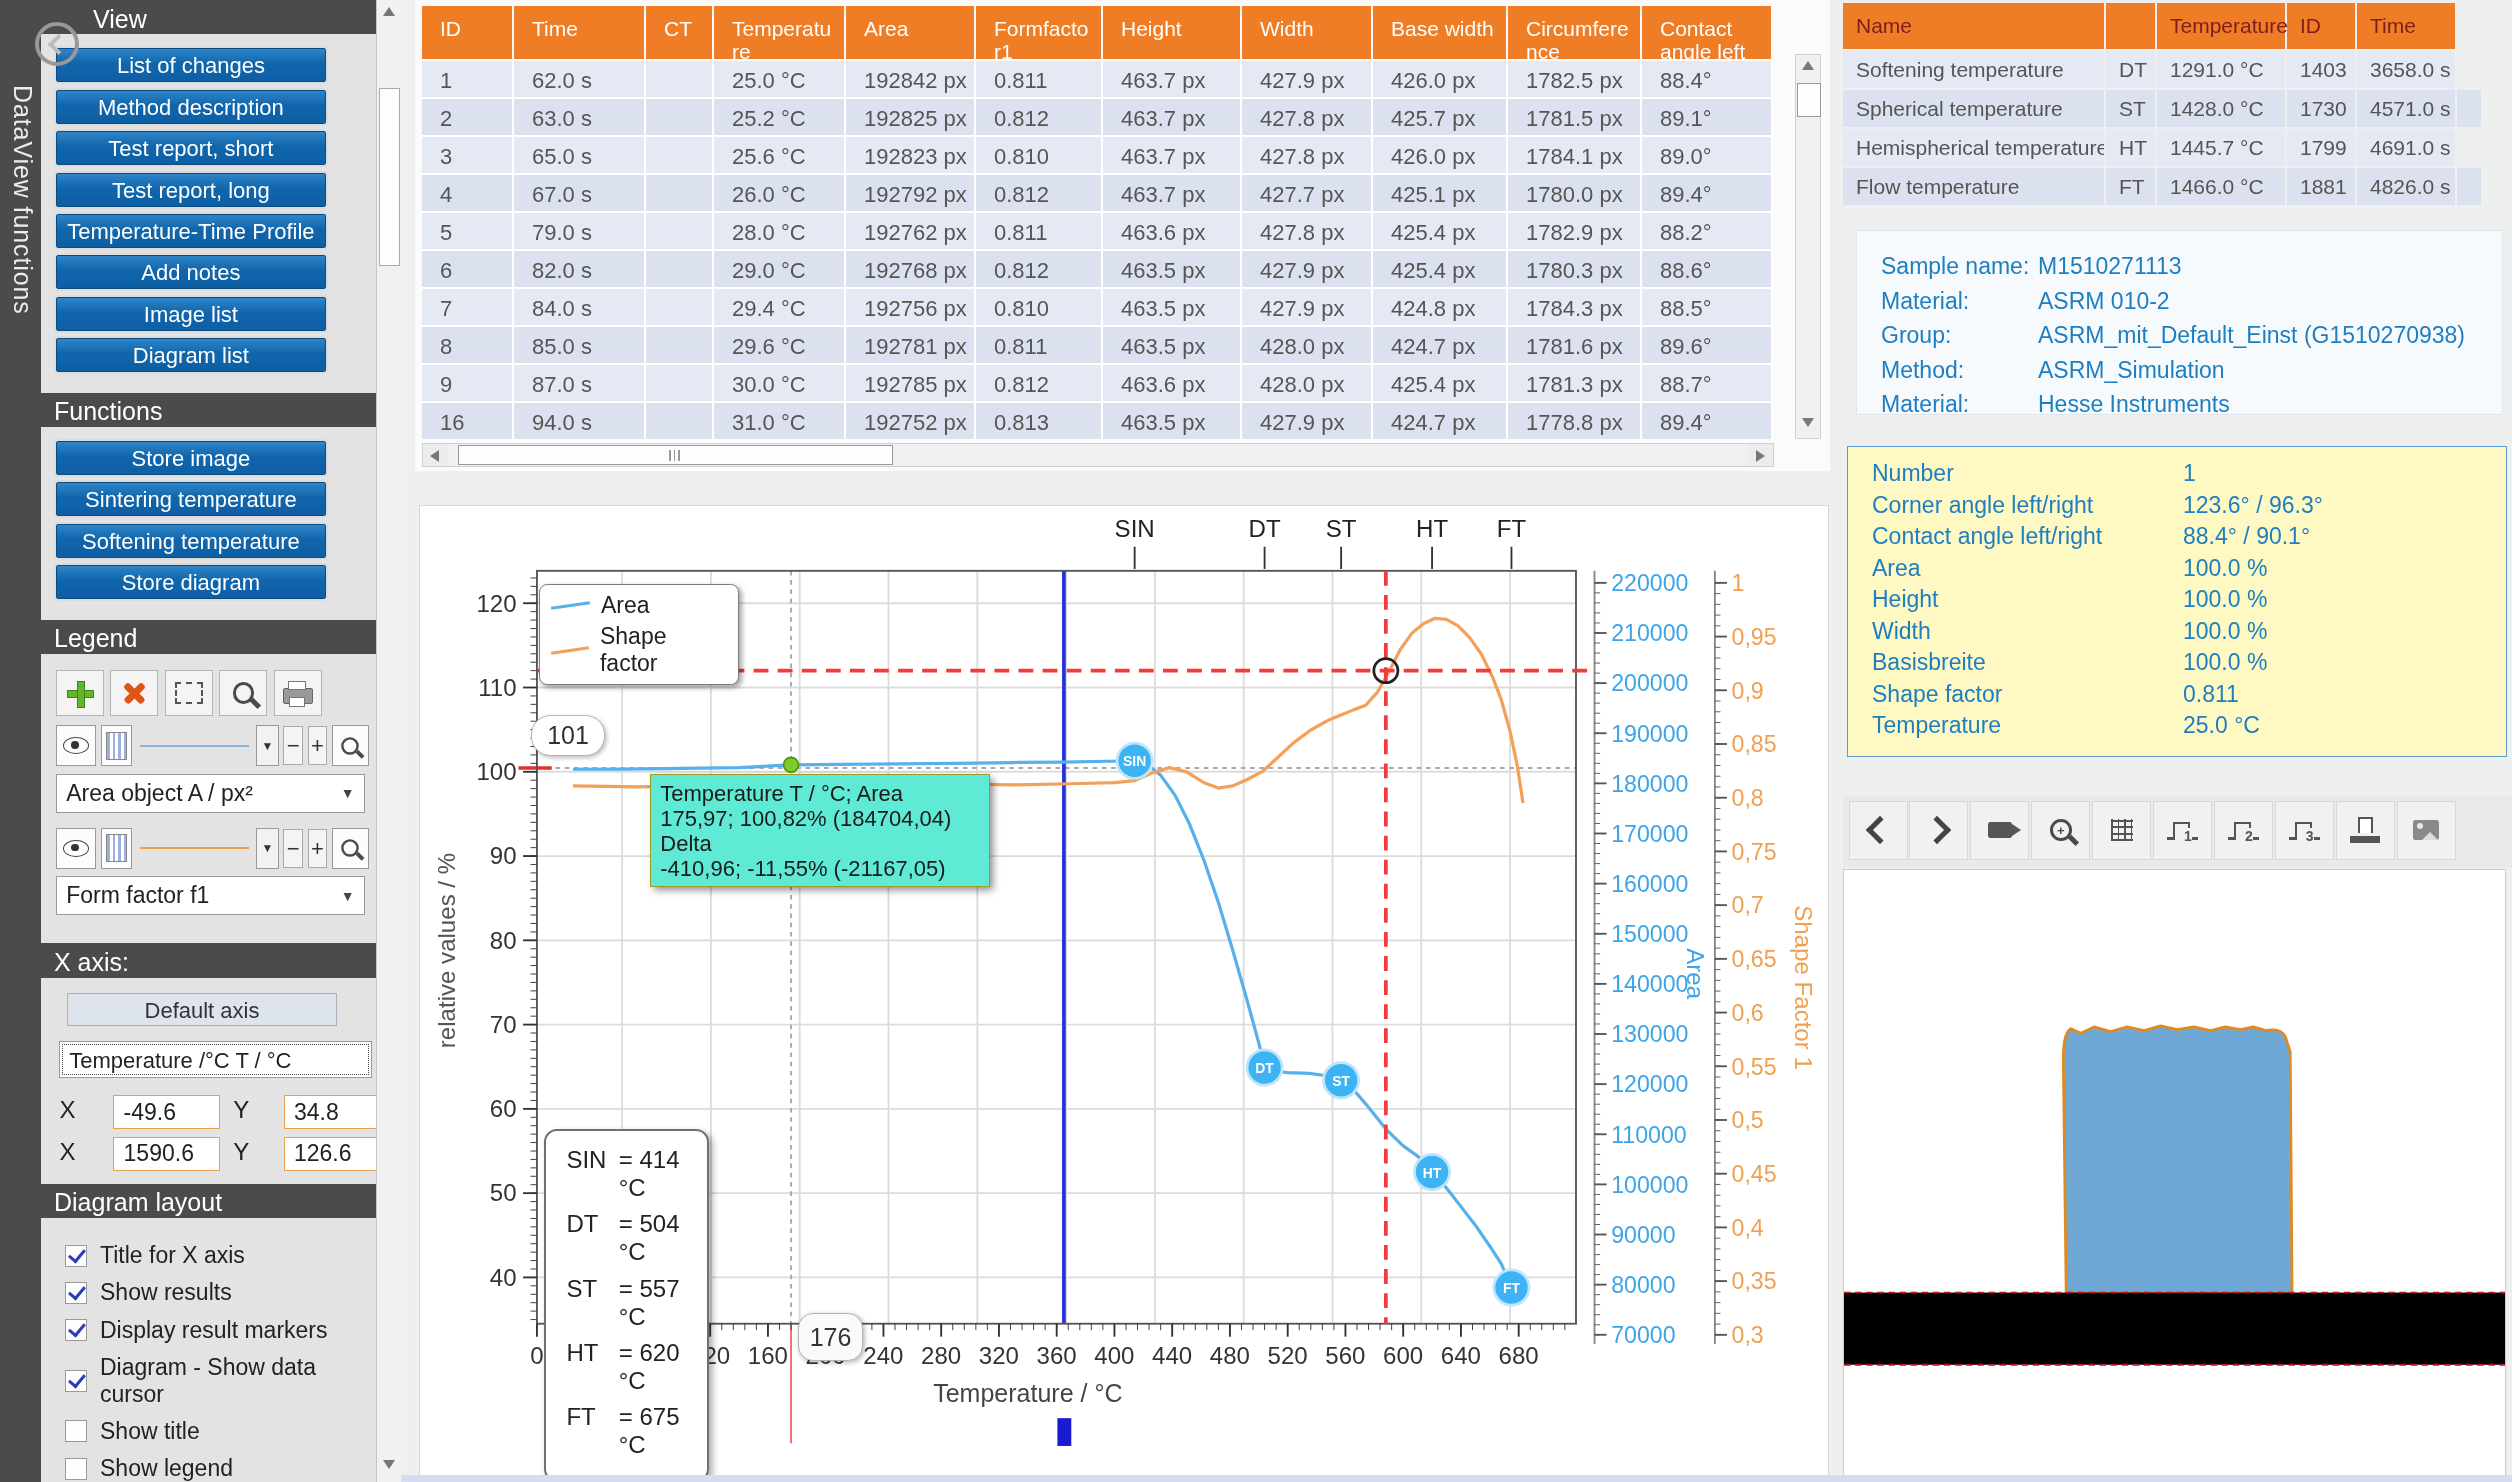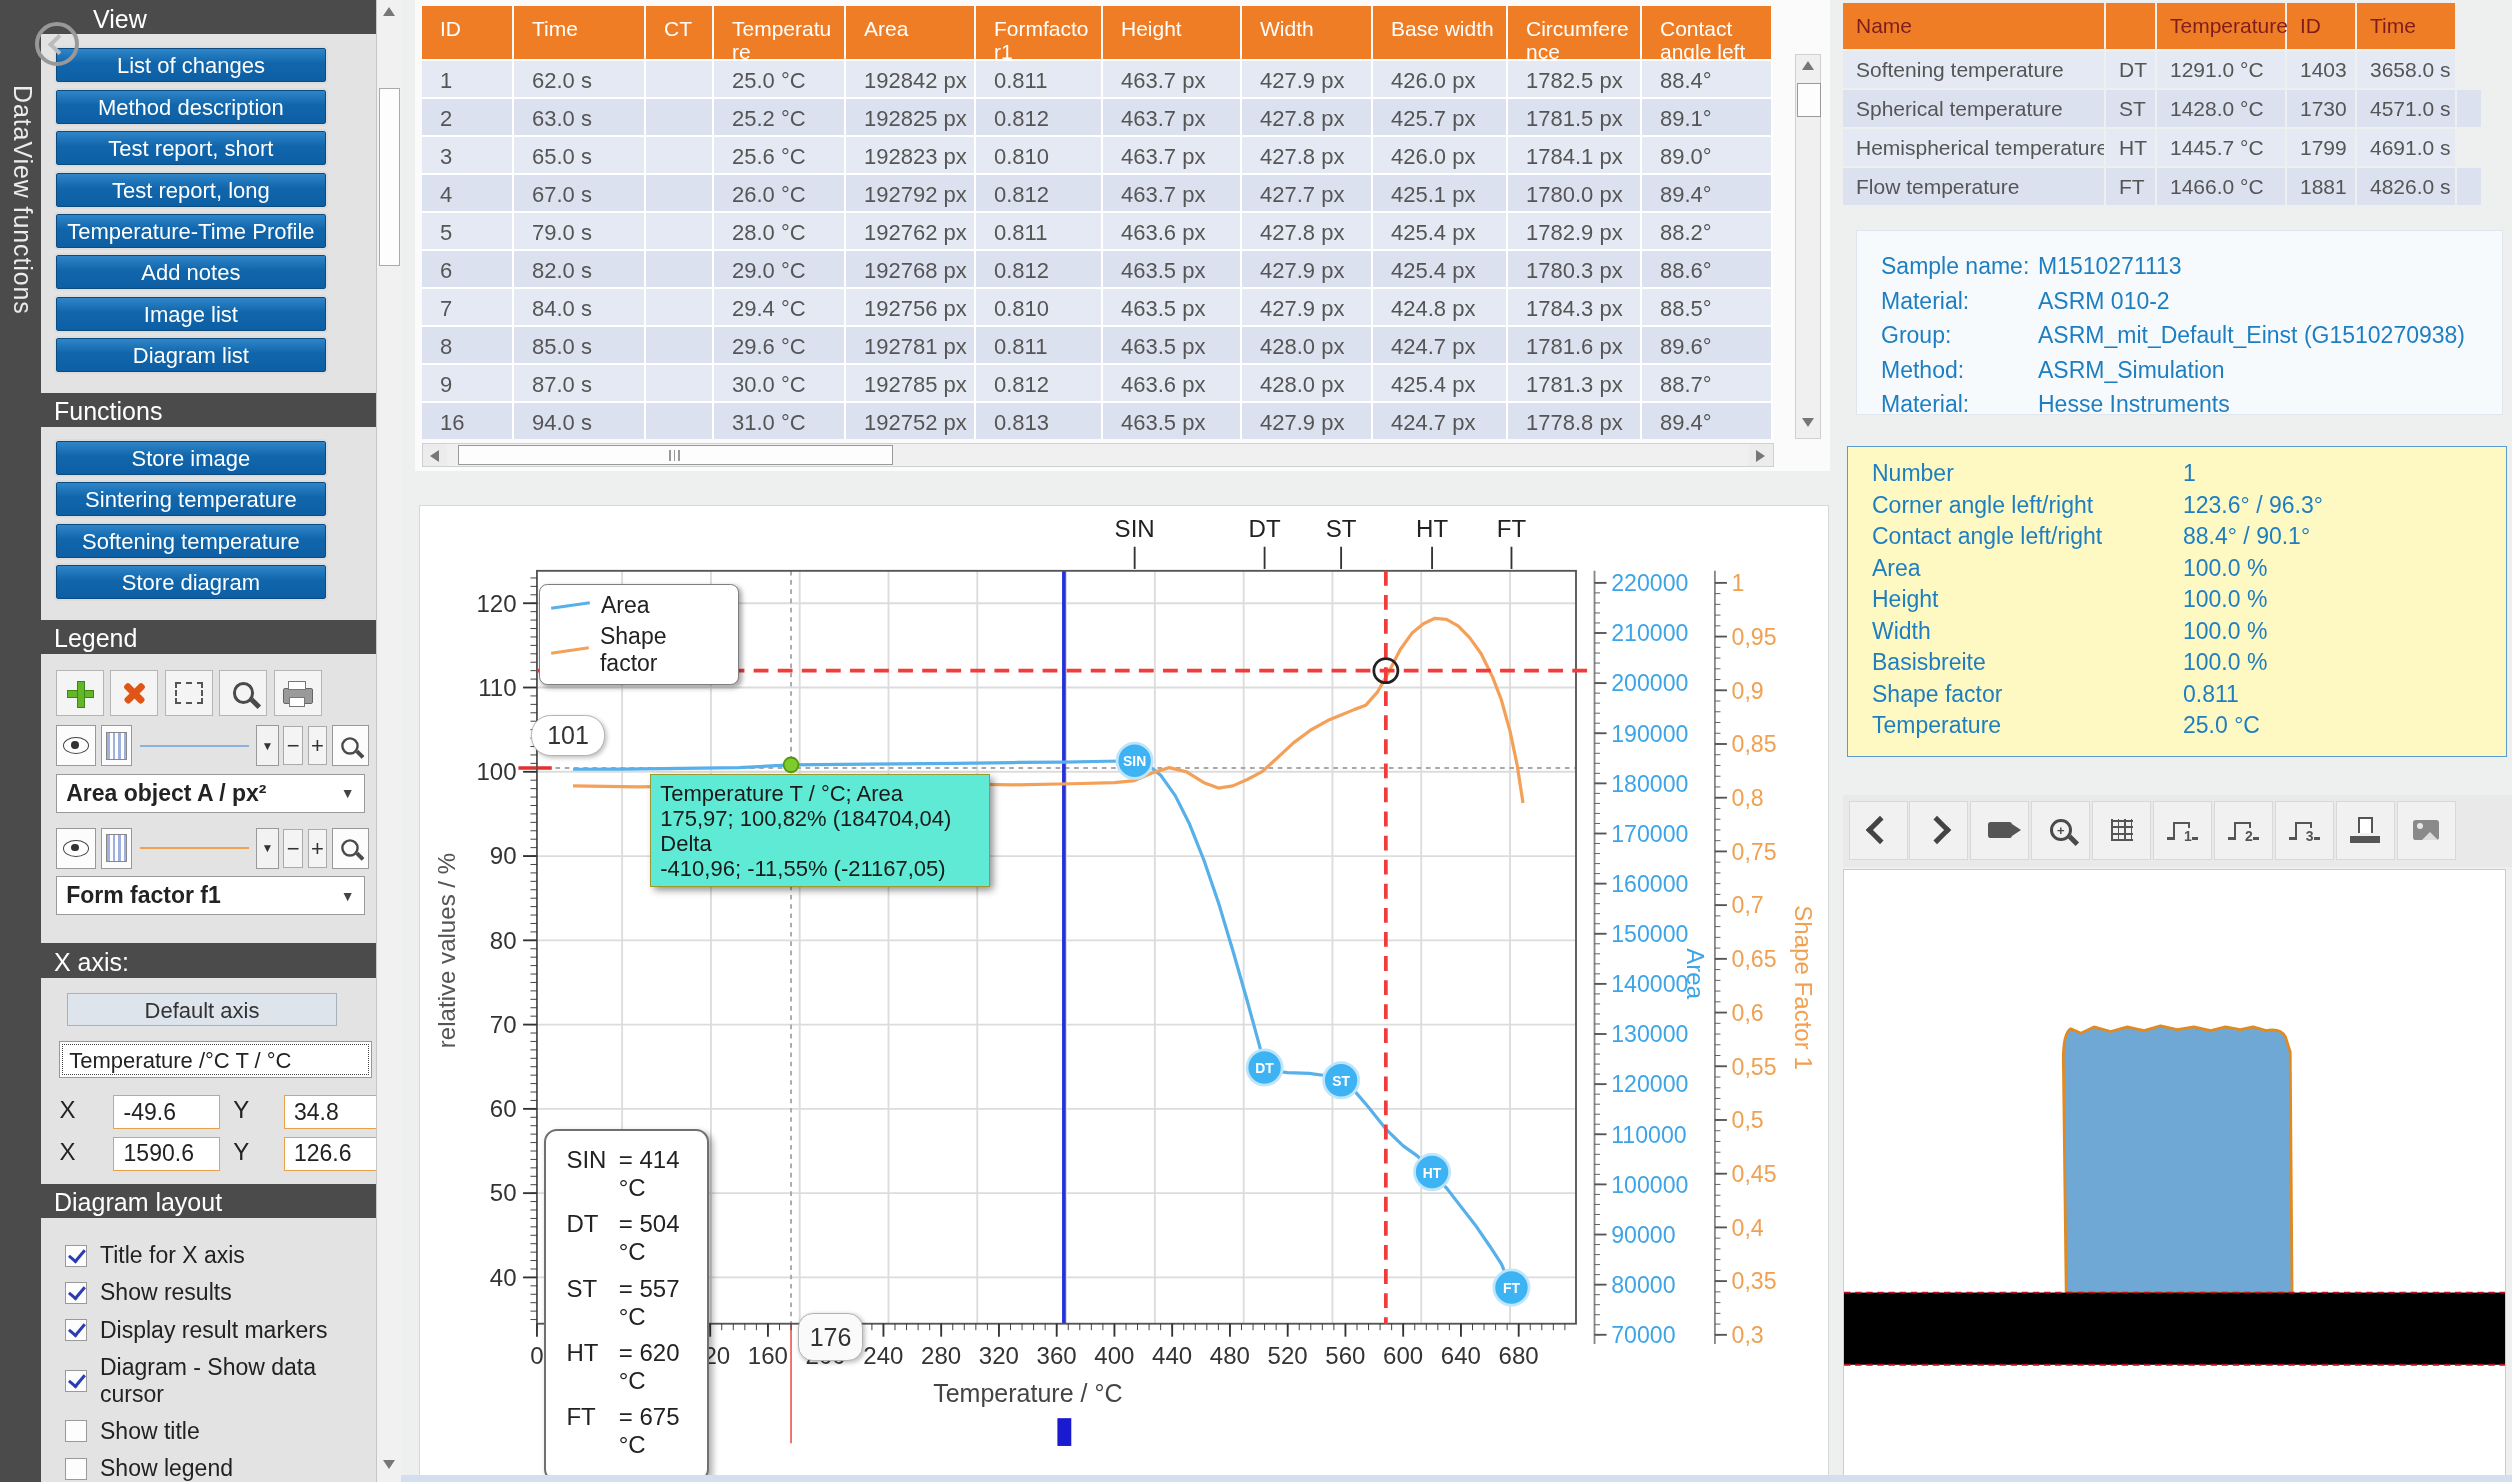--- a/index.html
+++ b/index.html
@@ -45,21 +45,21 @@
   .eye::after{content:"";position:absolute;left:7.4px;top:2.8px;width:7.4px;height:7.4px;background:#333;border-radius:50%;}
   .stripes{width:18.5px;height:26px;border:0.9px solid #888;
      background:repeating-linear-gradient(90deg,#9fb0dc 0 2.8px,#fdfdfd 2.8px 5.6px),
                 repeating-linear-gradient(0deg,rgba(205,70,70,.5) 0 2.8px,transparent 2.8px 8.3px);}
   .swatch{flex:0 0 109px;height:0;border-top:2.8px solid #888;margin:0 2.8px;}
   .caret-btn{width:22px;height:39px;background:#f2f2f2;border:0.9px solid #999;font-size:12px;color:#333;
              display:flex;align-items:center;justify-content:center;cursor:pointer;}
   .mini{width:21px;height:39px;background:#f4f4f4;border:0.9px solid #aaa;font-size:22px;text-align:center;
         line-height:37px;color:#333;cursor:pointer;box-sizing:border-box;}
   .series-select{display:flex;justify-content:space-between;align-items:center;width:309px;height:39px;background:#fff;
-        border:0.9px solid #999;margin:7.4px 0 15px 1.9px;padding:0 9.3px;font-size:23px;color:#222;box-sizing:border-box;cursor:pointer;font-weight:bold;}
+        border:0.9px solid #999;margin:7.4px 0 15px 1.9px;padding:0 9.3px;font-size:23px;color:#222;box-sizing:border-box;cursor:pointer;}
   .series-select .dd{font-size:14px;color:#444;}
   
   .default-btn{display:block;width:270px;height:33px;margin:1.9px 0 0 13px;background:#dde4ec;border:0.9px solid #a7b2bf;
         font-size:22px;color:#333;text-align:center;line-height:31.5px;cursor:pointer;}
   .axis-select{margin:15px 0 0 5px;width:313px;height:37px;background:#fff;border:0.9px solid #999;
         outline:1.9px dotted #444;outline-offset:-4.6px;font-size:22px;color:#222;padding:5.6px 7.4px 0 9.3px;
         box-sizing:border-box;position:relative;cursor:pointer;}
   .minmax{display:grid;grid-template-columns:50px 107px 56px 107px;gap:7.4px 3.7px;margin:16.7px 0 0 5.6px;
         font-size:24px;color:#222;align-items:center;}
   .mm-lab sub{font-size:15.7px;margin-left:48px;}

